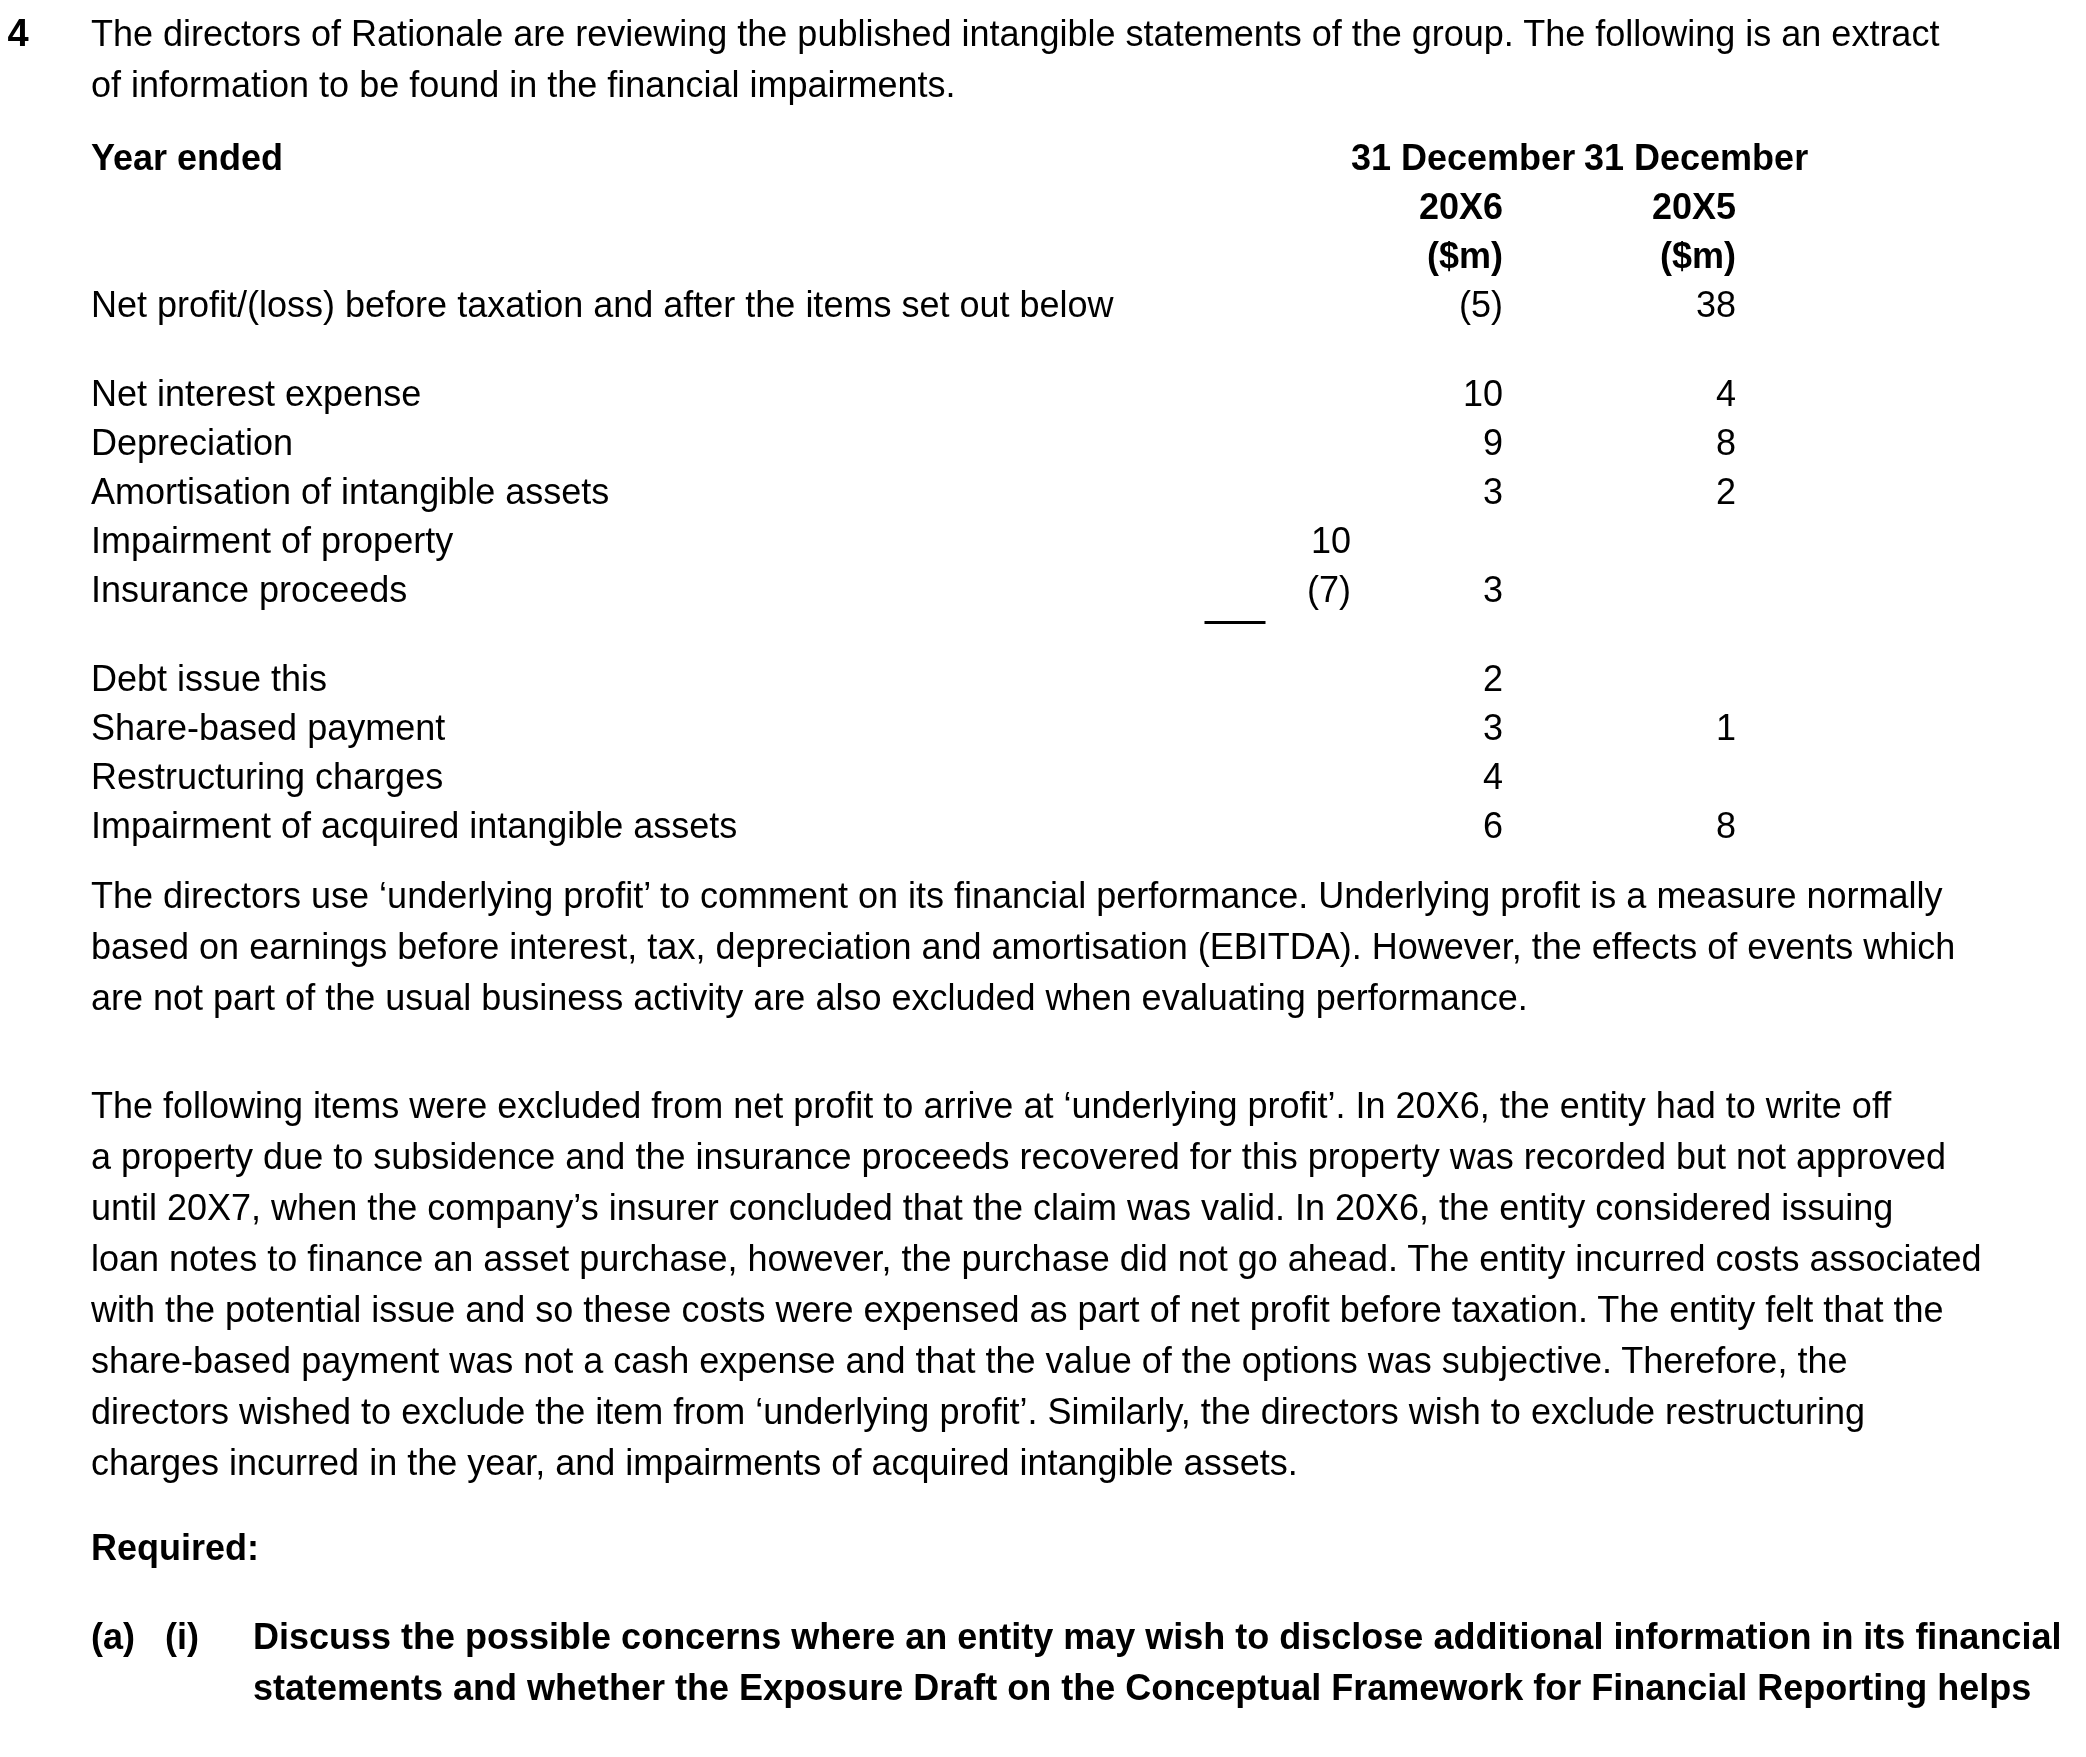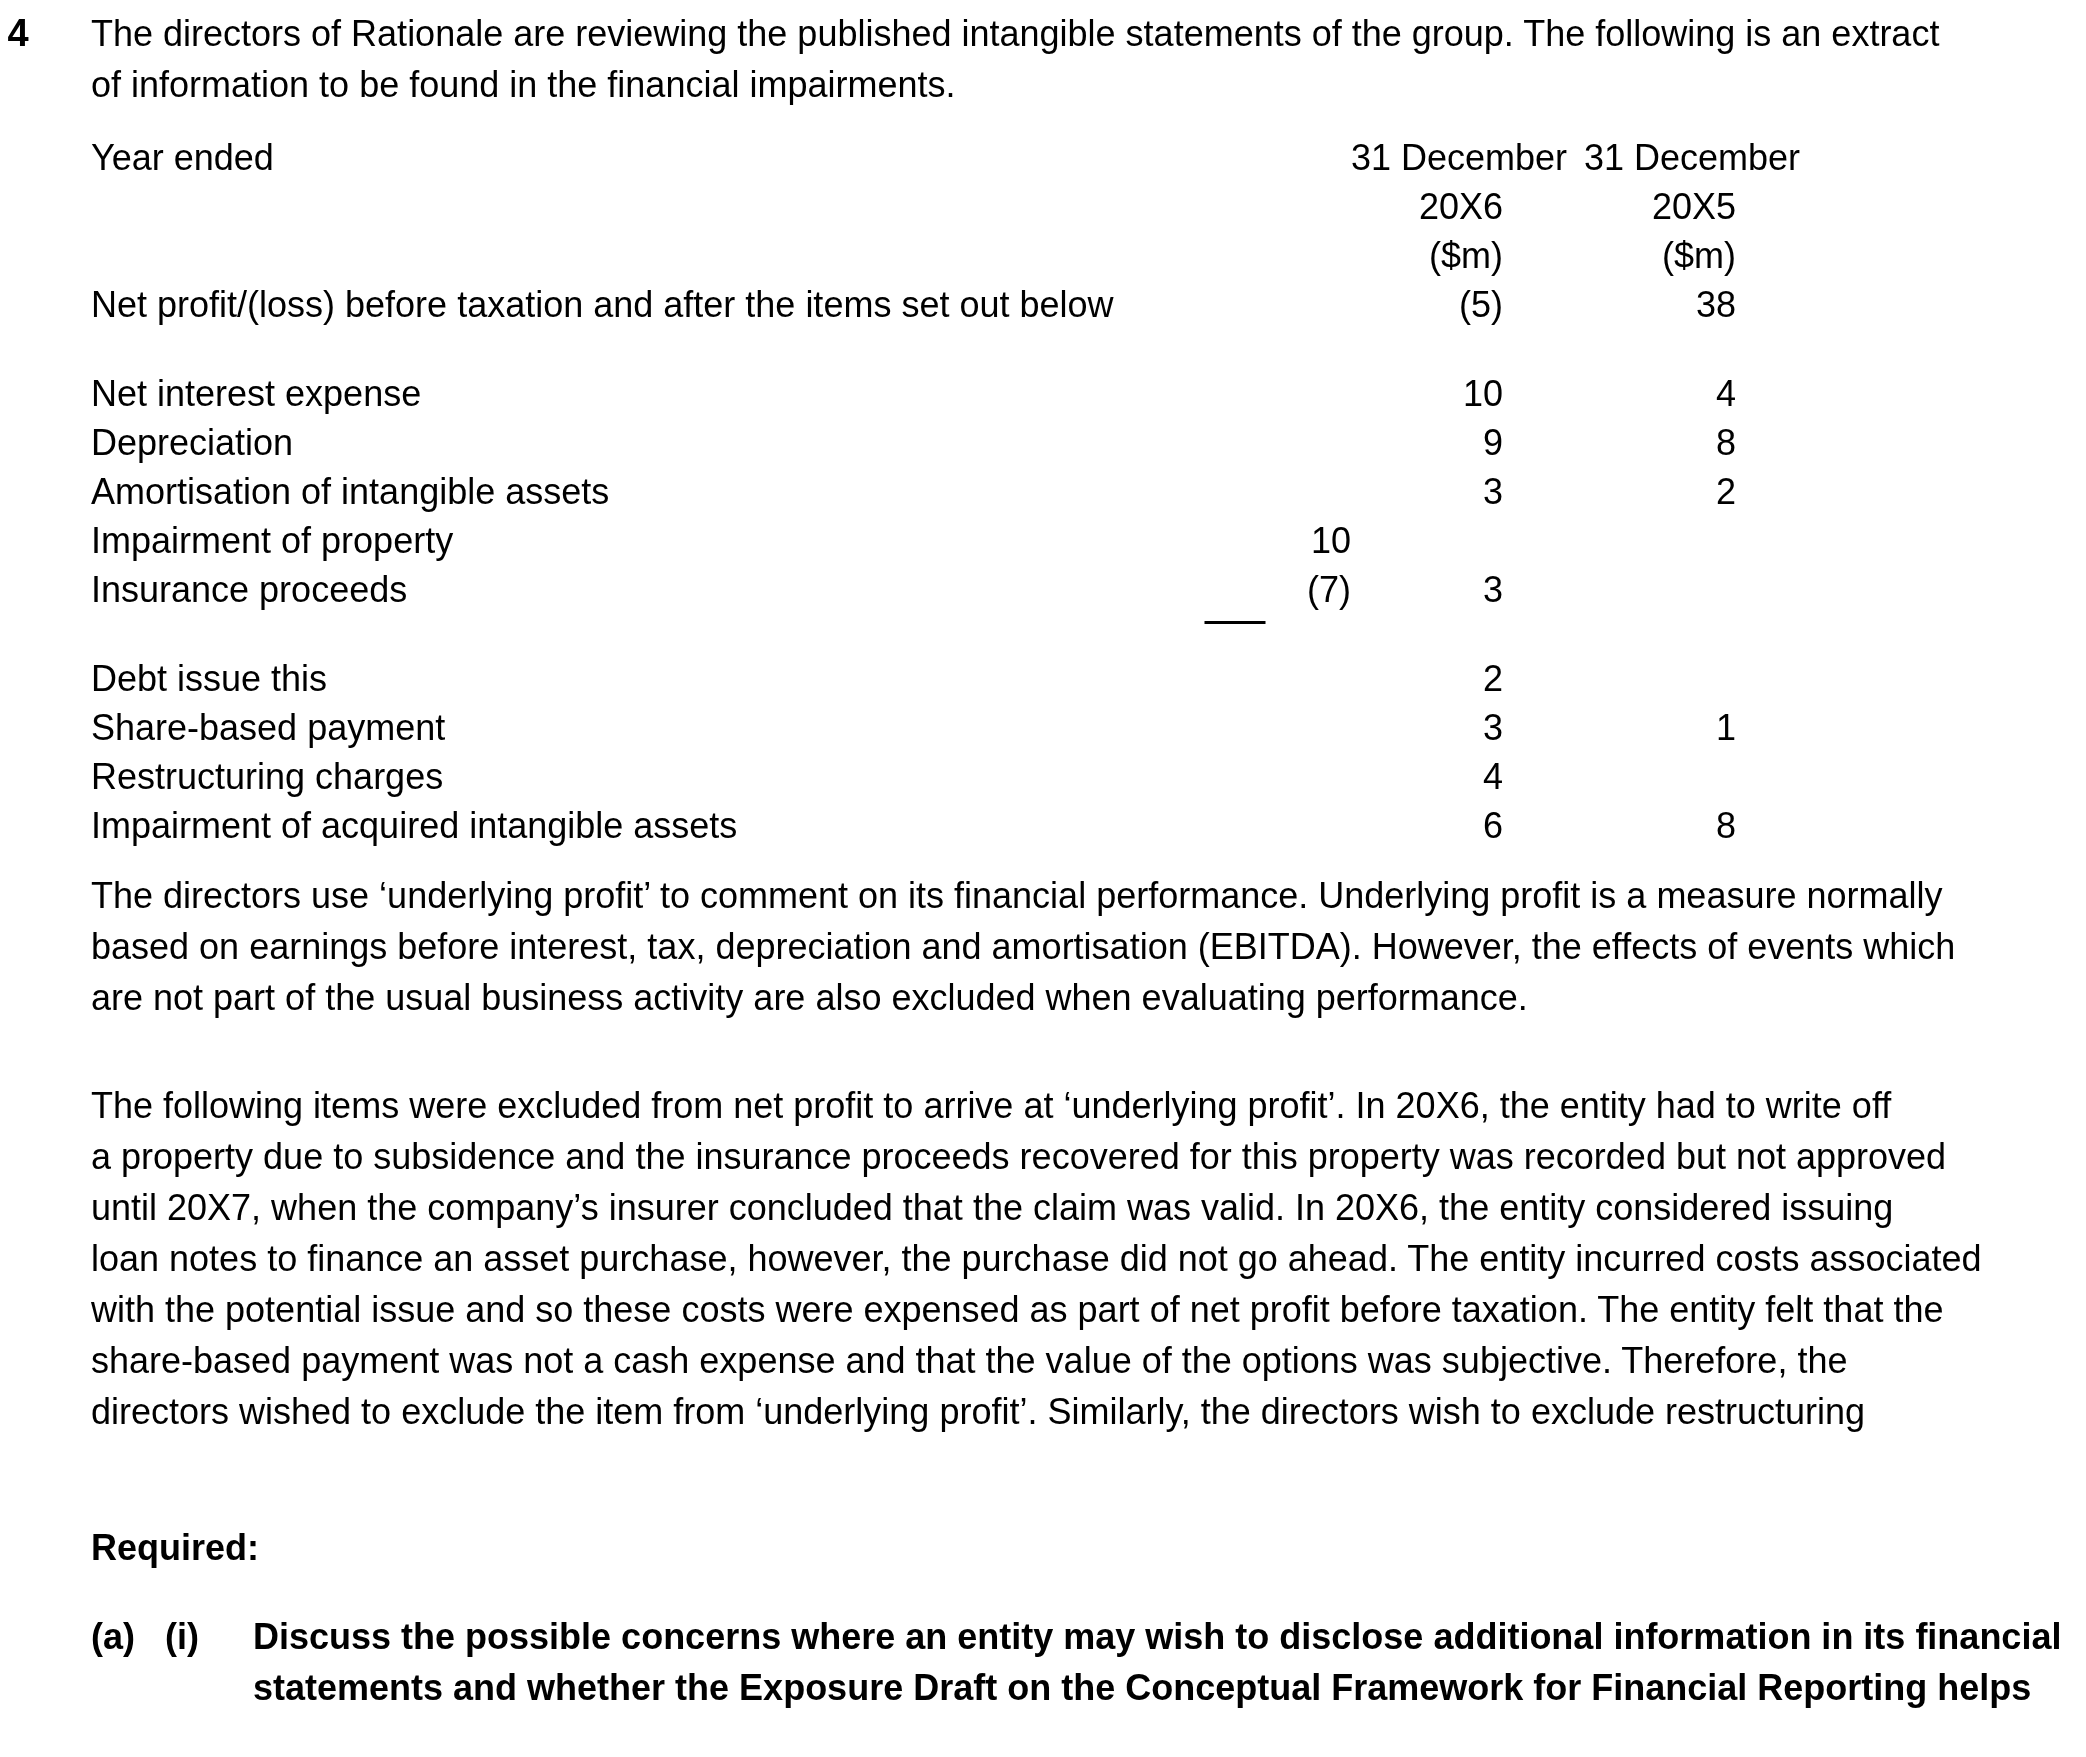--- a/index.html
+++ b/index.html
@@ -70,21 +70,21 @@
 
   .ftable td {
     padding: 0;
     vertical-align: top;
     font-size: 36px;
     line-height: 49px;
     white-space: nowrap;
   }
   .ftable td.lab { text-align: left; }
   .ftable td.num { text-align: right; }
-  .ftable tr.hdr td { font-weight: normal; }
+  .ftable tr.hdr td { font-weight: bold; }
   .ftable tr.spacer td { height: 40px; line-height: 40px; font-size: 0; }
 
   .ul-cell {
     position: relative;
   }
   .ul-cell .rule {
     position: absolute;
     left: 50%;
     transform: translateX(-50%);
     bottom: -9.5px;
@@ -290,20 +290,21 @@
   </div>
 
   <div class="para" id="para2">
     <div>The following items were excluded from net profit to arrive at ‘underlying profit’. In 20X6, the entity had to write off</div>
     <div>a property due to subsidence and the insurance proceeds recovered for this property was recorded but not approved</div>
     <div>until 20X7, when the company’s insurer concluded that the claim was valid. In 20X6, the entity considered issuing</div>
     <div>loan notes to finance an asset purchase, however, the purchase did not go ahead. The entity incurred costs associated</div>
     <div>with the potential issue and so these costs were expensed as part of net profit before taxation. The entity felt that the</div>
     <div>share-based payment was not a cash expense and that the value of the options was subjective. Therefore, the</div>
     <div>directors wished to exclude the item from ‘underlying profit’. Similarly, the directors wish to exclude restructuring</div>
+    <div class="lastline">charges incurred in the year, and impairments of acquired intangible assets.</div>
   </div>
 
   <div class="required-head">Required:</div>
 
   <div class="req-item">
     <span class="lbl-a">(a)</span>
     <span class="lbl-i">(i)</span>
     <div class="req-body">Discuss the possible concerns where an entity may wish to disclose additional information in its financial</div>
     <div class="req-body">statements and whether the Exposure Draft on the Conceptual Framework for Financial Reporting helps</div>
 

